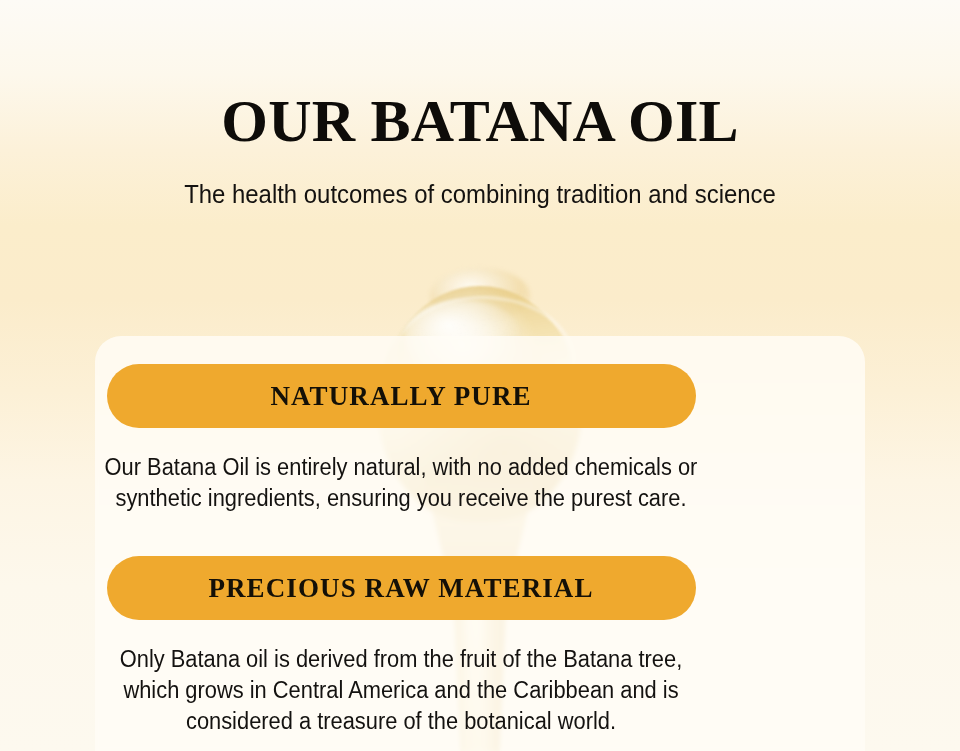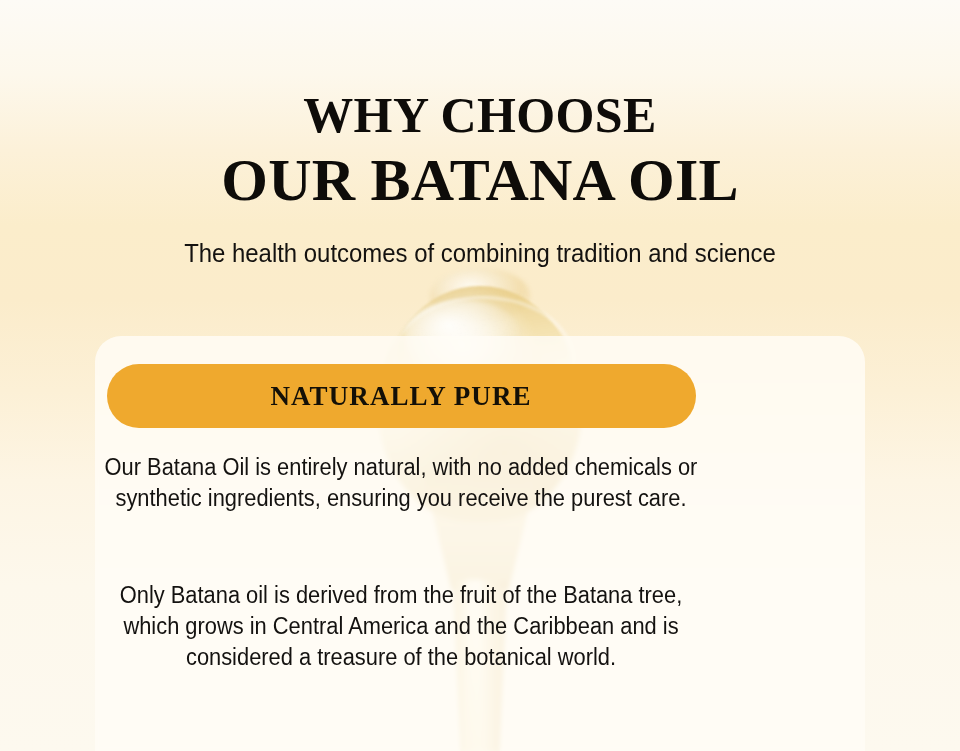--- a/index.html
+++ b/index.html
@@ -239,37 +239,37 @@
     <div class="spoon-gloss"></div>
     <div class="spoon-neck"></div>
     <div class="spoon-handle"></div>
     <div class="spoon-handle-core"></div>
   </div>
 
   <div class="content-card"></div>
 
   <div class="header">
     <h1 class="headline">
-      <span class="headline-line line-1">WHY CHOOSE</span>
       <span class="headline-line line-2">OUR BATANA OIL</span>
     </h1>
     <p class="subtitle">The health outcomes of combining tradition and science</p>
   </div>
 
   <div class="benefits">
 
     <section class="benefit benefit-1">
       <button class="pill">NATURALLY PURE</button>
       <p class="benefit-text">
         <span class="tl">Our Batana Oil is entirely natural, with no added chemicals or</span>
         <span class="tl">synthetic ingredients, ensuring you receive the purest care.</span>
       </p>
     </section>
 
     <section class="benefit benefit-2">
+      <button class="pill">PRECIOUS RAW MATERIAL</button>
       <p class="benefit-text">
         <span class="tl">Only Batana oil is derived from the fruit of the Batana tree,</span>
         <span class="tl">which grows in Central America and the Caribbean and is</span>
         <span class="tl">considered a treasure of the botanical world.</span>
       </p>
     </section>
 
   </div>
 </div>
 

